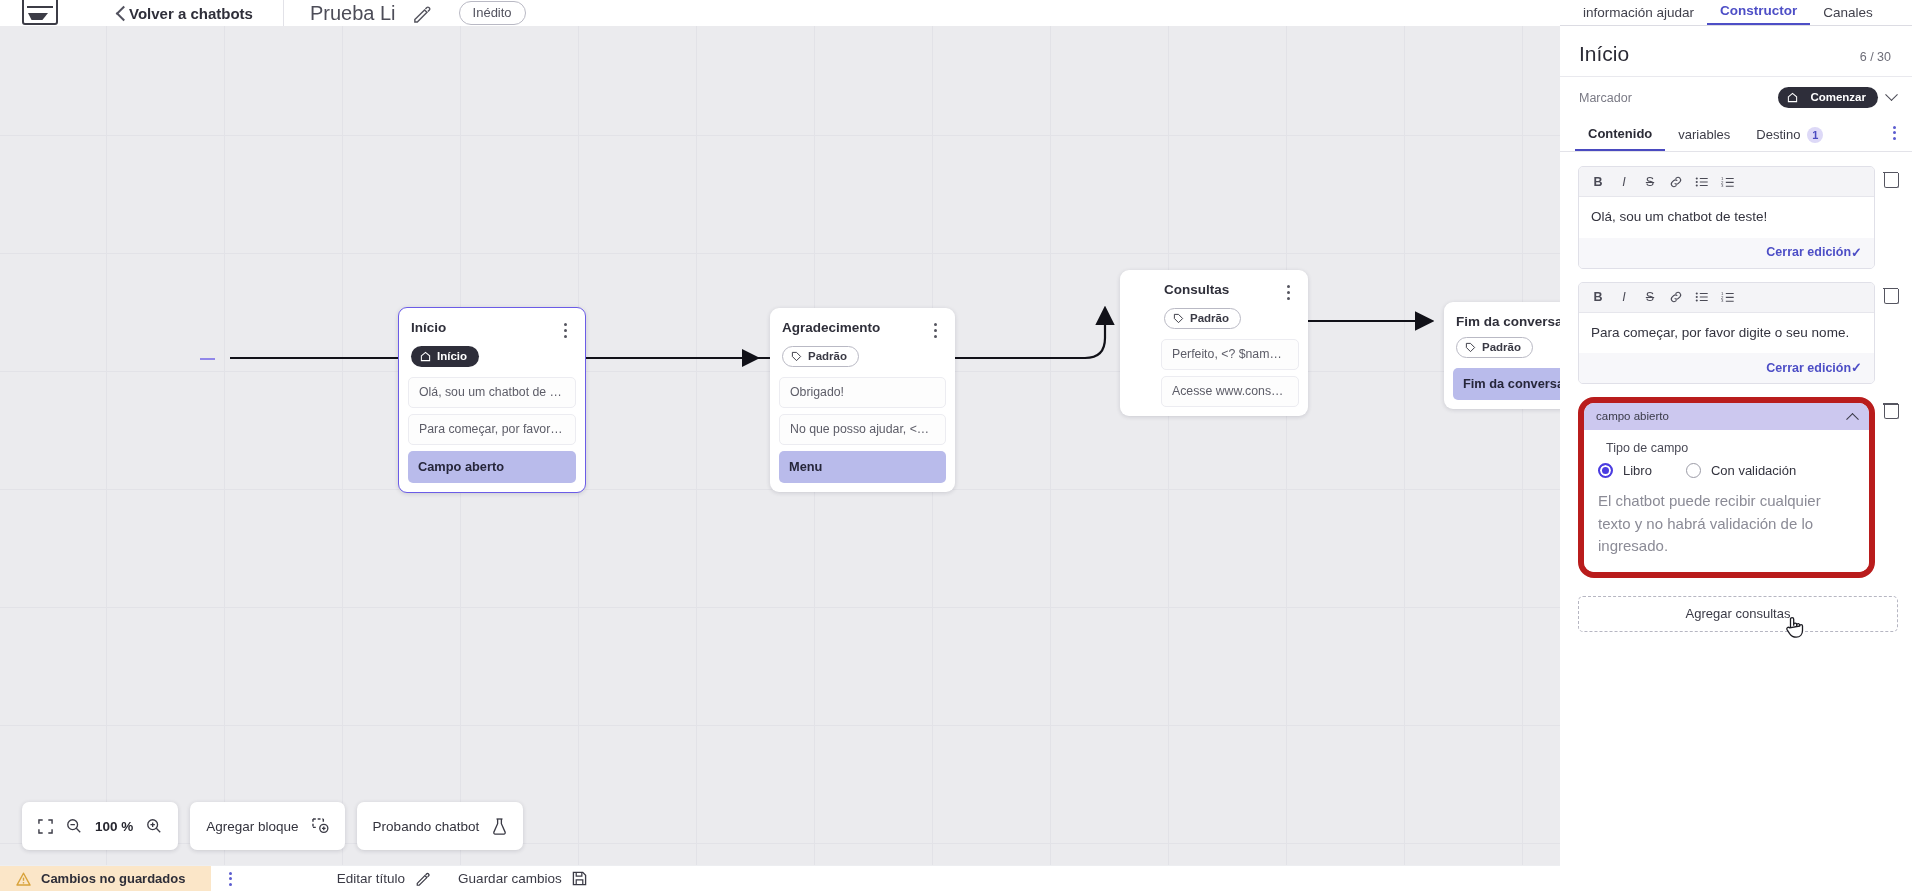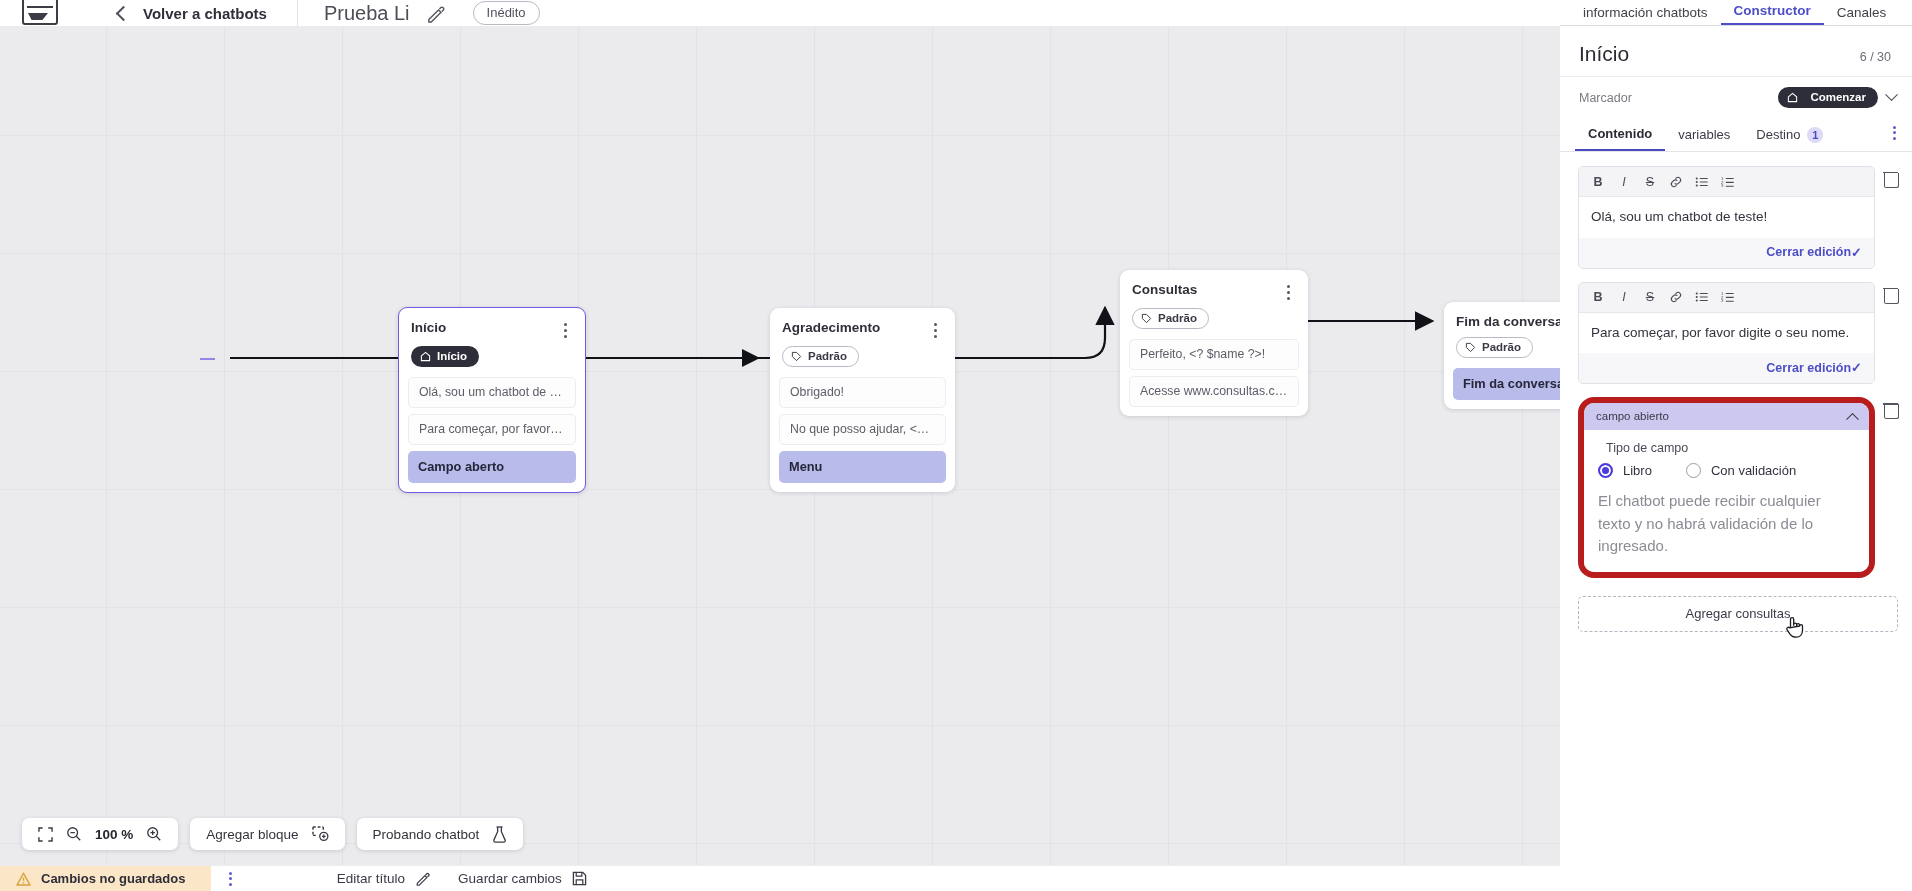--- a/index.html
+++ b/index.html
@@ -31,21 +31,21 @@
     content: ""; position: absolute; left: 4px; bottom: 3px;
     width: 20px; height: 7px; background: #3c3c46;
     clip-path: polygon(0 0,100% 0,72% 100%,18% 100%);
   }
   .back-chevron {
     margin-left: 60px; width: 11px; height: 11px;
     border-left: 2px solid #52525e; border-bottom: 2px solid #52525e;
     transform: rotate(45deg); flex: none;
   }
   .back-label {
-    margin-left: 14px; font-size: 15px; font-weight: 600; color: #2f2f3a;
+    font-size: 15px; font-weight: 600; color: #2f2f3a;
     white-space: nowrap;
     text-align: center;
   }
   .topbar-sep {
     margin-left: 30px; width: 1px; height: 46px; background: #e2e2e8;
   }
   .bot-title {
     margin-left: 26px; font-size: 20px; color: #4d4d58; white-space: nowrap;
   }
   .pencil-ic { margin-left: 16px; display: inline-block; }
@@ -97,28 +97,28 @@
     background: #fdfdfd; border: 1px solid #ececf1; border-radius: 5px;
     font-size: 12.3px; color: #5d5d68; padding: 7px 10px 8px;
     white-space: nowrap; overflow: hidden; text-overflow: ellipsis;
   }
   .row-field {
     background: #b9bbeb; border-radius: 5px; font-size: 12.8px; font-weight: 700;
     color: #26263a; padding: 8px 10px 9px; white-space: nowrap;
   }
   .node-1 { left: 398px; top: 281px; width: 188px; }
   .node-2 { left: 770px; top: 282px; width: 185px; }
-  .node-3 { left: 1120px; top: 244px; width: 188px; }
+  .node-3 { left: 1120px; top: 244px; width: 188px; padding-left: 32px; }
   .node-4 { left: 1444px; top: 276px; width: 142px; }
 
   
   .canvas-tools { position: absolute; left: 22px; bottom: 16px; display: flex; gap: 12px; z-index: 12; }
   .tool-pill {
     background: #fff; border-radius: 7px; box-shadow: 0 1px 4px rgba(40,40,60,.17);
-    height: 32px; display: flex; align-items: center; gap: 13px;
+    height: 48px; display: flex; align-items: center; gap: 13px;
     padding: 0 16px; font-size: 13.5px; color: #33333d; white-space: nowrap;
   }
   .zoom-val { font-weight: 700; font-size: 13.5px; color: #26262f; }
 
   
   .footer {
     position: absolute; left: 0; bottom: 0; width: 1560px; height: 26px;
     background: #fff; display: flex; align-items: center; z-index: 40;
     border-top: 1px solid #edeef1;
   }
@@ -457,21 +457,21 @@
             <path d="M1.5 1.5h10L14.5 4.5v10h-13z" fill="none" stroke="#3a3a45" stroke-width="1.4"></path>
             <path d="M4.5 1.5v4h6v-4M4.5 14.5v-5h7v5" fill="none" stroke="#3a3a45" stroke-width="1.3"></path>
           </svg>
       </span>
     </div>
   </div>
 
   <div class="panel">
 
     <div class="panel-tabs">
-      <div class="p-tab">información chatbots</div>
+      <div class="p-tab">información ajudar</div>
       <div class="p-tab active">Constructor</div>
       <div class="p-tab">Canales</div>
     </div>
 
 
     <div class="panel-title-row">
       <div class="panel-title">Início</div>
       <div class="panel-count">6 / 30</div>
     </div>
 

